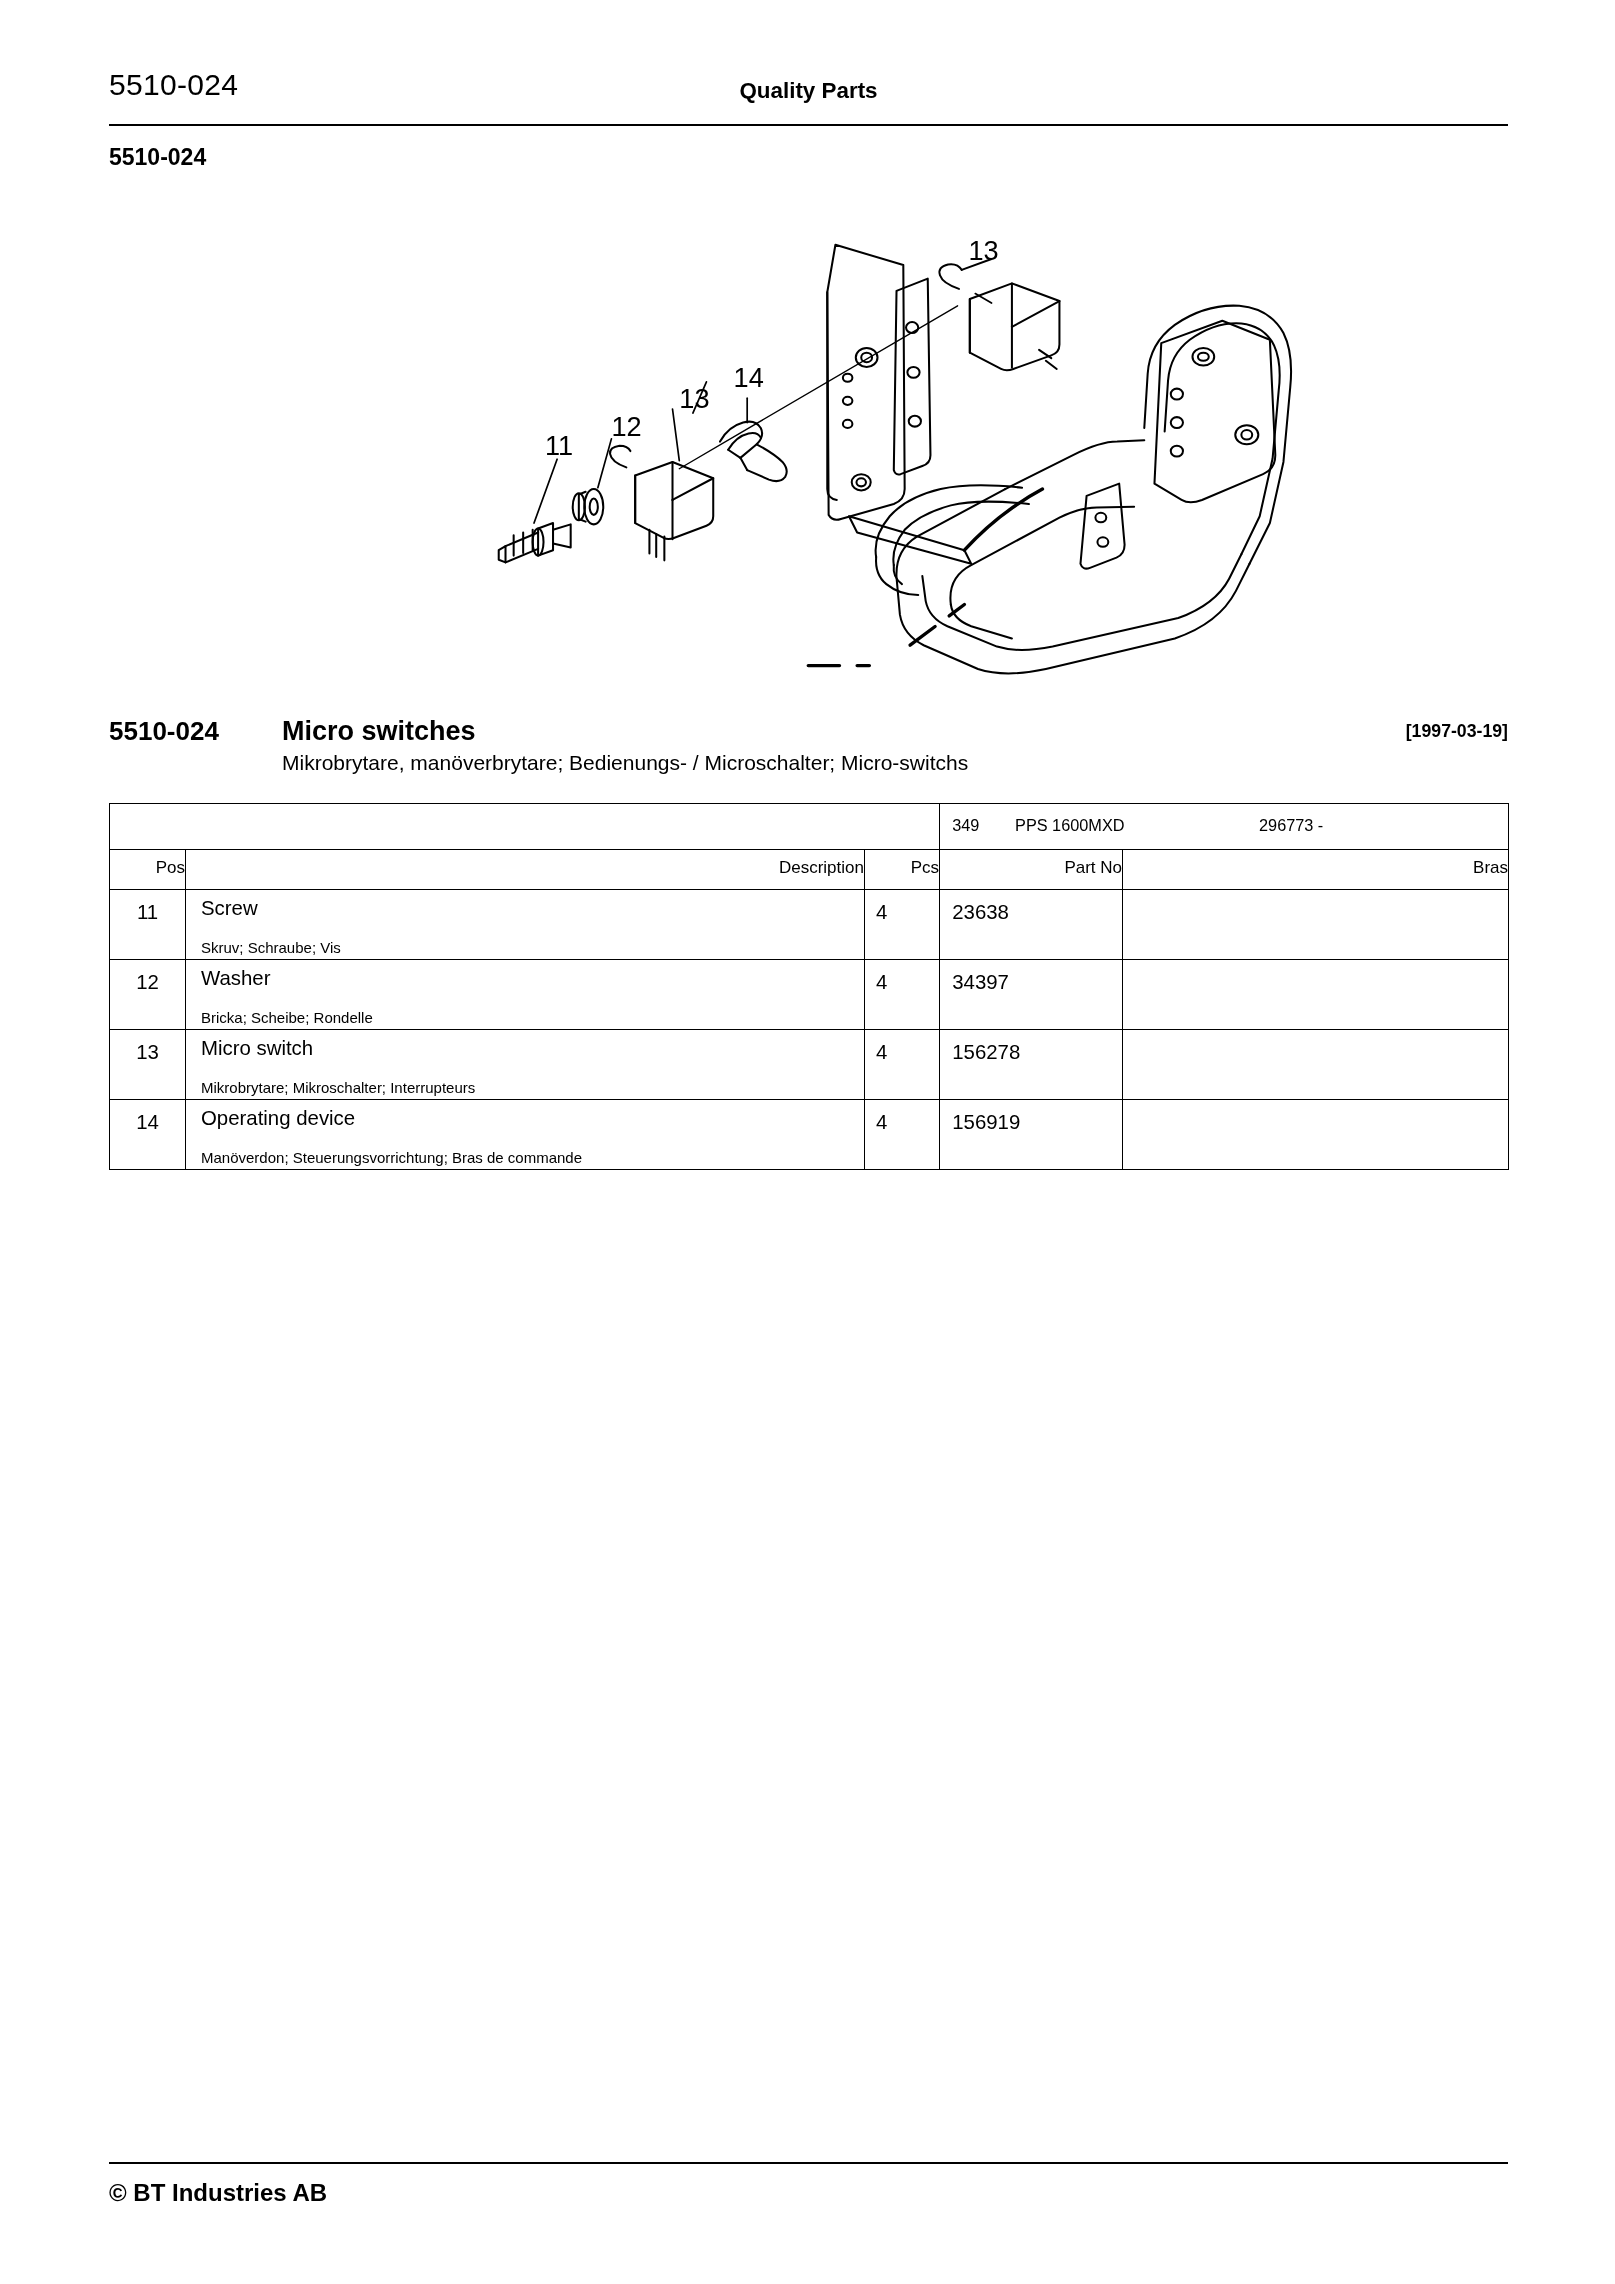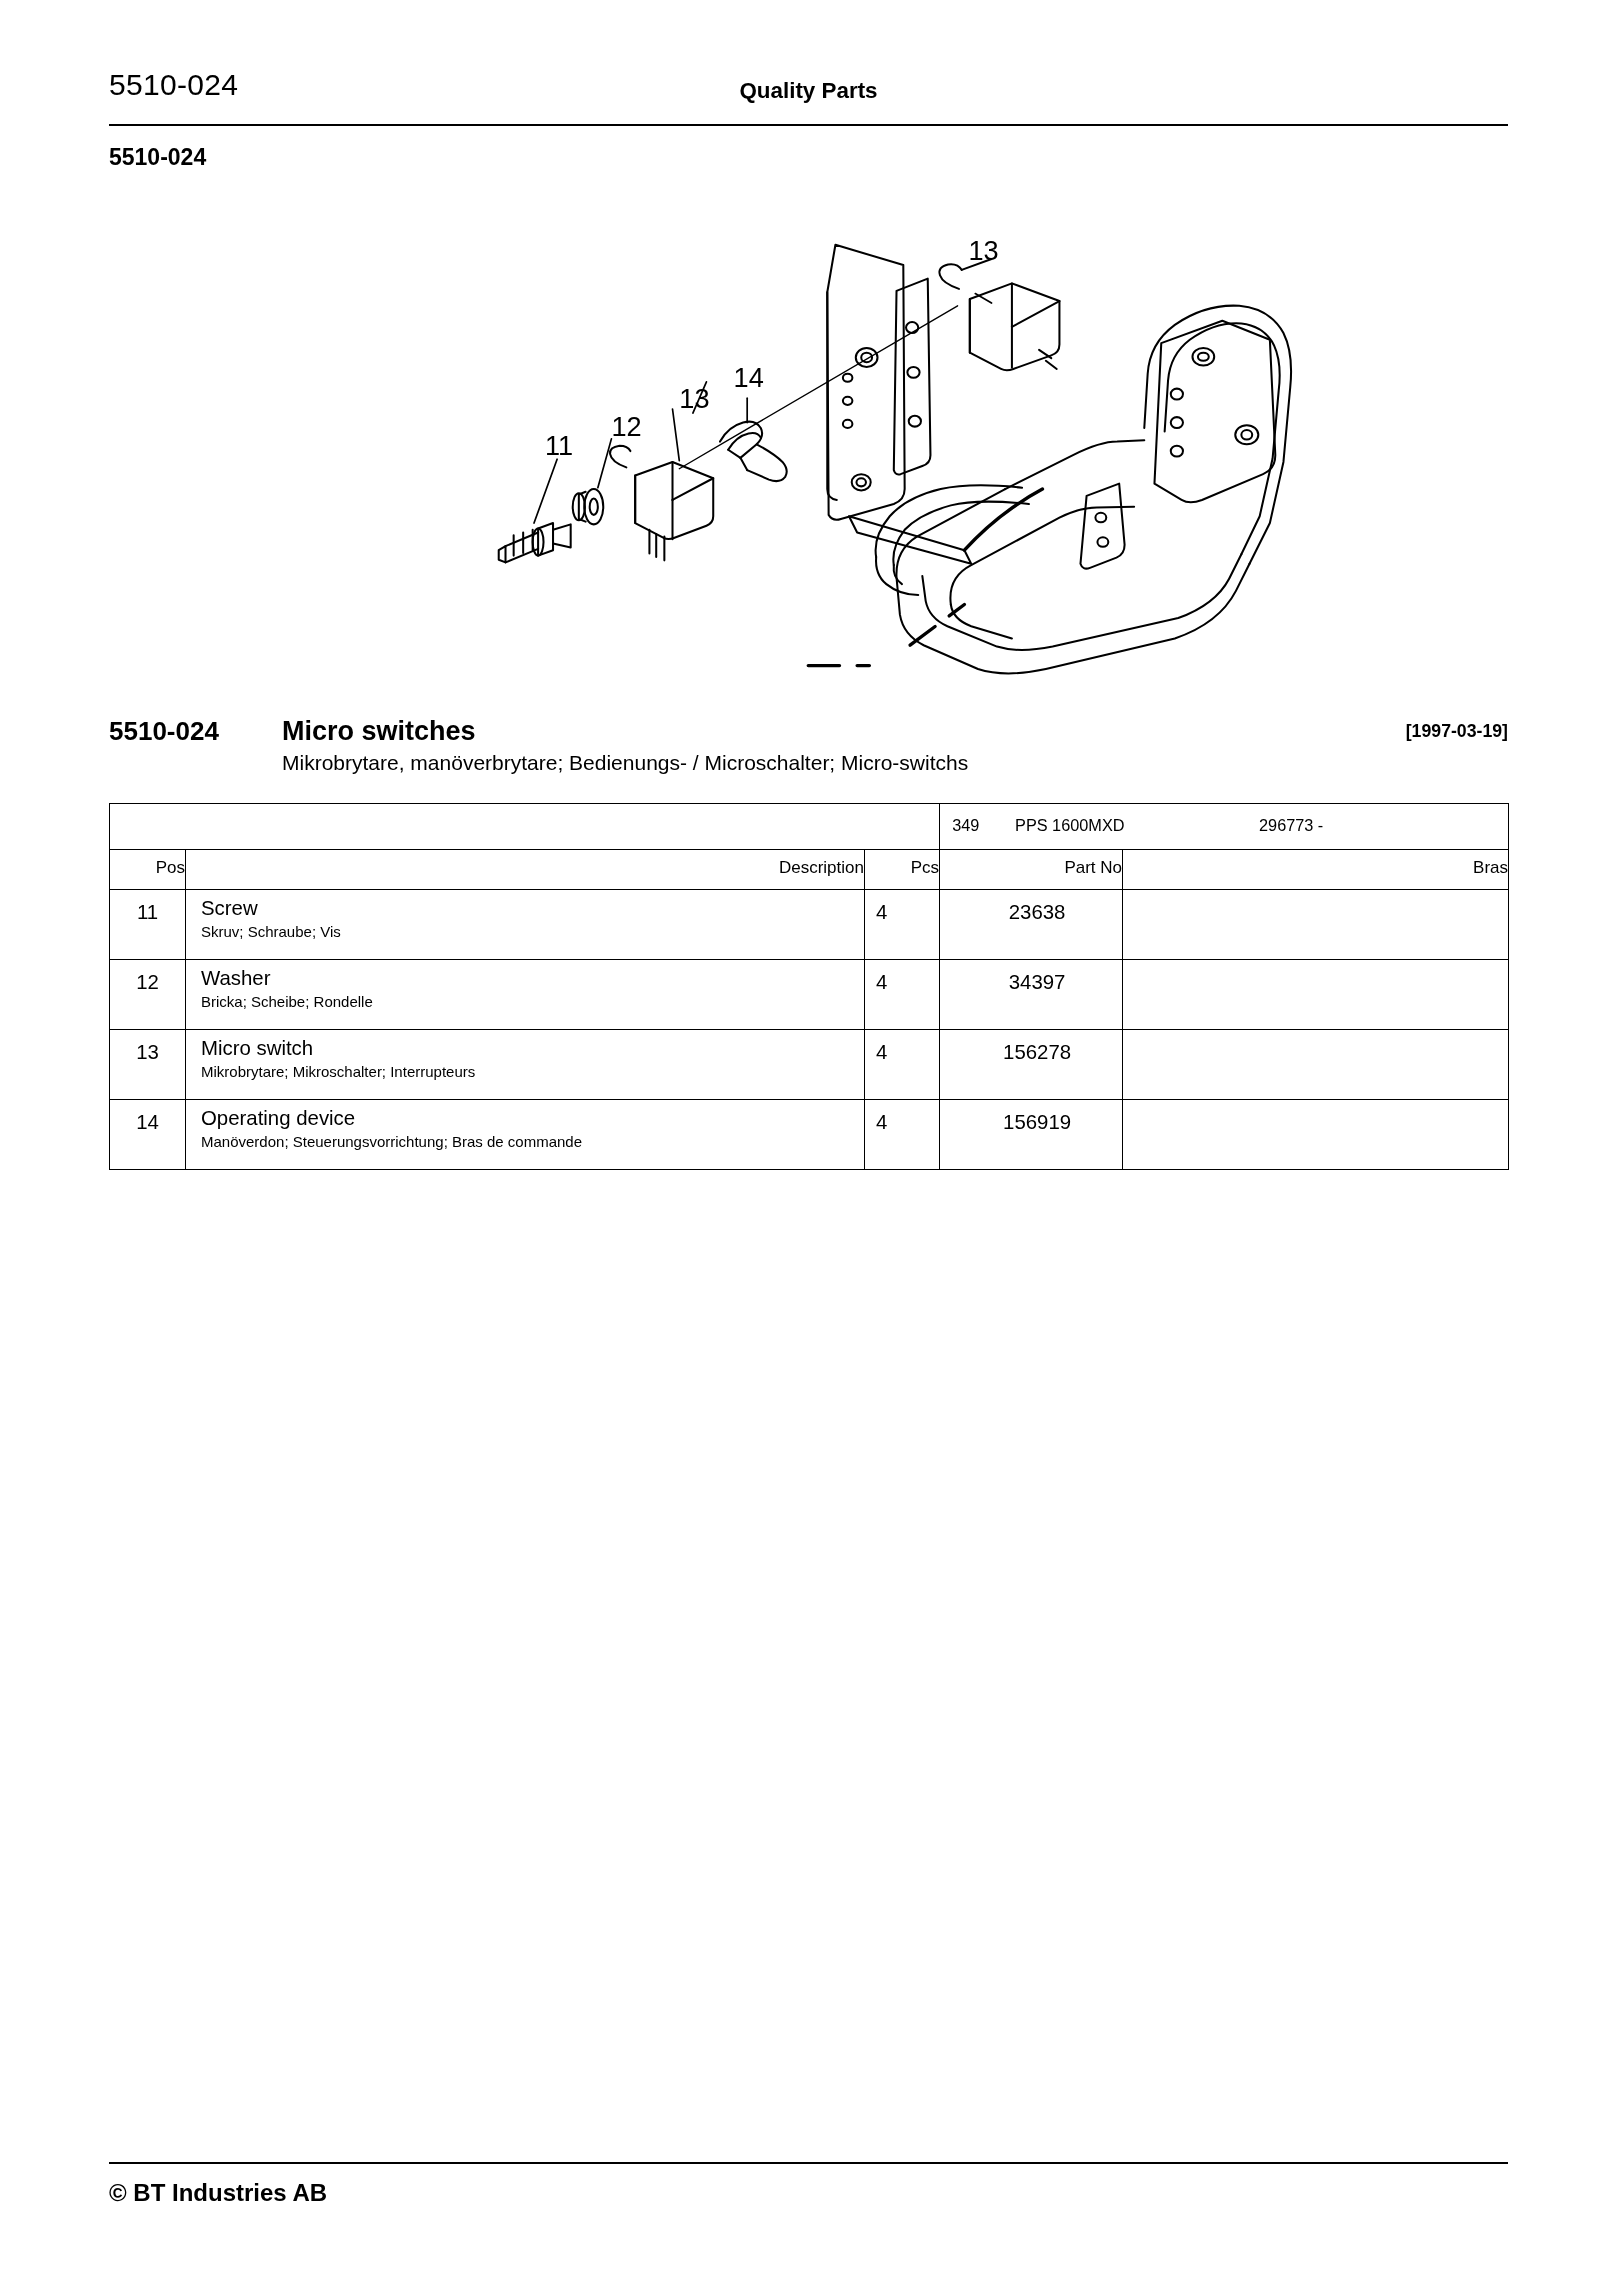--- a/index.html
+++ b/index.html
@@ -177,33 +177,32 @@
     padding-left: 15px !important;
     padding-top: 8.1px !important;
   }
   .cell-desc .d-main {
     font-size: 20.4px;
     line-height: 1.05;
   }
   .cell-desc .d-sub {
     font-size: 15px;
     line-height: 1.2;
-    margin-top: 3px;
+    margin-top: 19px;
   }
   .cell-pcs {
     text-align: left;
     font-size: 20.4px;
     padding-top: 11px !important;
     padding-left: 11px !important;
   }
   .cell-part {
     font-size: 20.4px;
     padding-top: 11px !important;
     padding-left: 12.2px !important;
-    text-align: center;
   }
   .cell-note { }
 
   
   .footer-rule {
     position: absolute;
     left: 109px;
     top: 2162px;
     width: 1399px;
     height: 2px;

